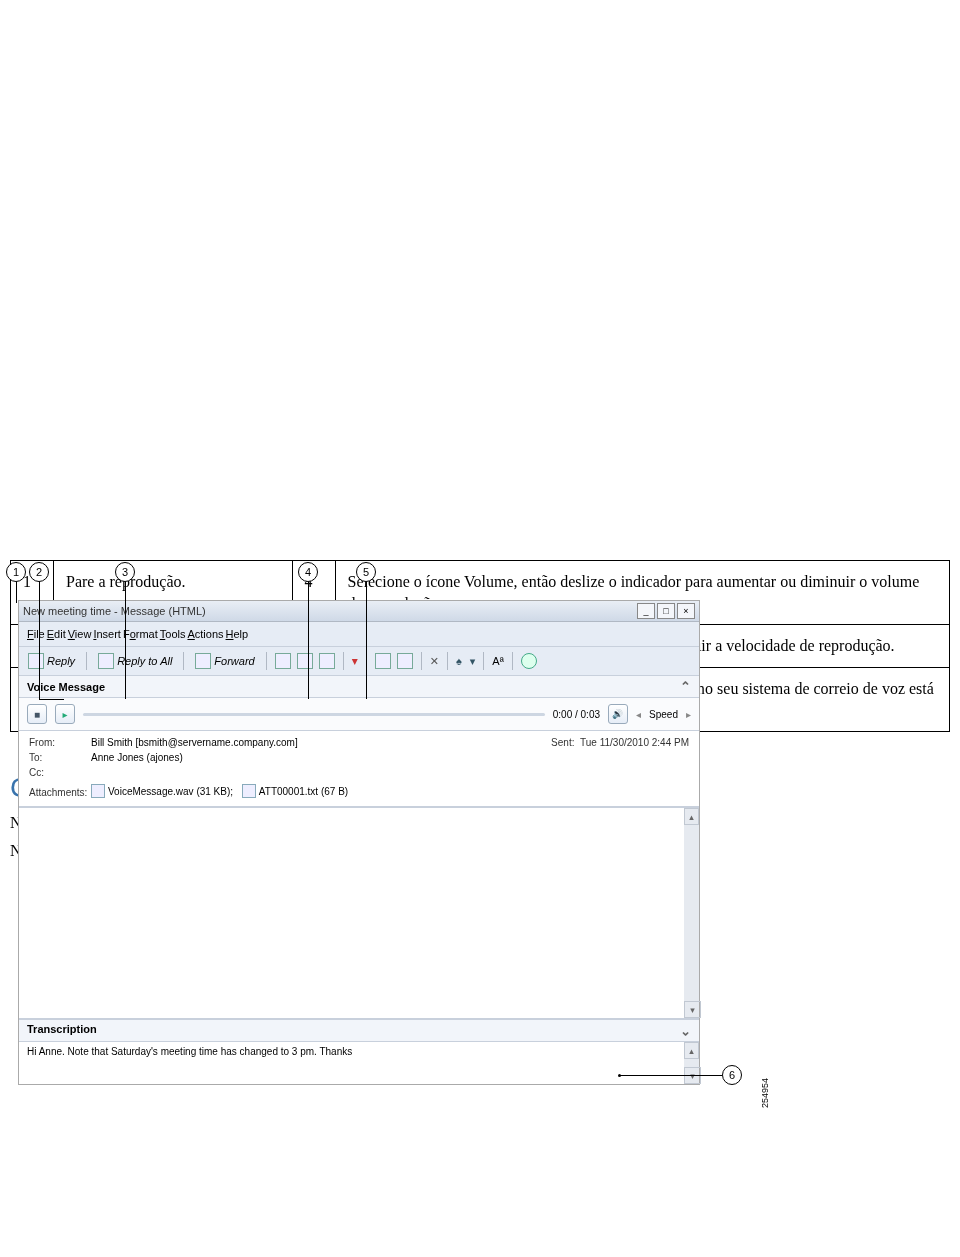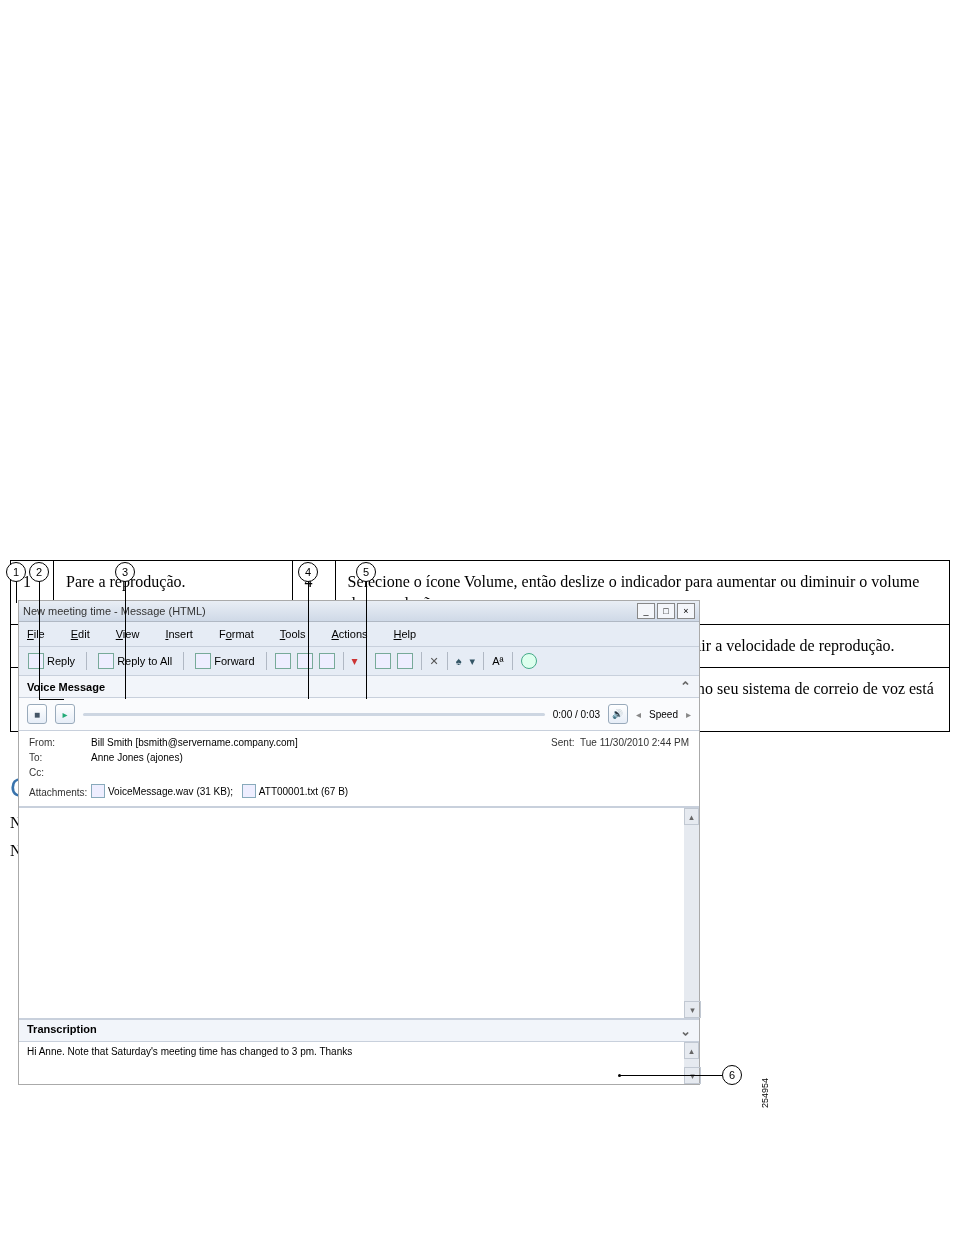--- a/index.html
+++ b/index.html
@@ -7,24 +7,24 @@
 .callouts{position:absolute;top:0;left:0;width:720px;height:555px;}
 .circle{position:absolute;width:18px;height:18px;border:1px solid #000;border-radius:50%;display:flex;align-items:center;justify-content:center;font-size:11px;font-family:Arial,sans-serif;background:#fff;z-index:20;}
 .vline{position:absolute;width:1px;background:#000;z-index:5;}
 .hline{position:absolute;height:1px;background:#000;z-index:5;}
 .dot{position:absolute;width:3px;height:3px;background:#000;border-radius:50%;z-index:6;}
 .shot{position:absolute;left:18px;top:40px;width:680px;border:1px solid #aaa;background:#eef2f6;font-family:Tahoma,Arial,sans-serif;font-size:11px;color:#000;}
 .titlebar{height:20px;background:linear-gradient(#e9eef5,#cfd9e7);display:flex;align-items:center;justify-content:space-between;padding:0 4px;border-bottom:1px solid #b0b8c4;}
 .titlebar .tt{color:#333;font-size:11px;}
 .winbtns{display:flex;gap:2px;}
 .winbtn{width:16px;height:14px;border:1px solid #888;background:#f4f6fa;display:flex;align-items:center;justify-content:center;font-size:9px;line-height:1;}
-.menubar{height:20px;display:flex;align-items:center;gap:26px;padding:2px 8px;background:#e6ecf5;border-bottom:1px solid #c8d0dc;font-size:11px;}
+.menubar{height:20px;display:flex;align-items:center;gap:2px;padding:2px 8px;background:#e6ecf5;border-bottom:1px solid #c8d0dc;font-size:11px;}
 .menubar span u{text-decoration:underline;}
 .toolbar{height:24px;display:flex;align-items:center;gap:6px;padding:2px 6px;background:#e6ecf5;border-bottom:1px solid #c8d0dc;font-size:11px;}
-.tbtn{display:flex;align-items:center;gap:3px;padding:1px 3px;}
+.tbtn{display:flex;align-items:center;gap:3px;padding:1px 3px;font-style:italic;}
 .ticon{width:14px;height:14px;border:1px solid #7a9;background:#eef;display:inline-block;}
 .sep{width:1px;height:18px;background:#b0b8c4;margin:0 2px;}
 .vmheader{display:flex;align-items:center;justify-content:space-between;padding:3px 8px;background:#f2f5fa;border-bottom:1px solid #c8d0dc;font-weight:bold;font-size:11px;}
 .chev{font-size:13px;color:#666;}
 .player{height:28px;display:flex;align-items:center;gap:8px;padding:2px 8px;background:#fafbfd;border-bottom:1px solid #c8d0dc;font-size:10px;}
 .pbtn{width:18px;height:18px;border:1px solid #9ab;border-radius:3px;background:linear-gradient(#fff,#e6edf7);display:flex;align-items:center;justify-content:center;font-size:10px;color:#456;}
 .progress{flex:1;height:3px;background:#cdd6e2;border-radius:2px;position:relative;}
 .progress .fill{position:absolute;left:0;top:0;height:100%;width:0%;background:#3b6fb5;}
 .fields{padding:4px 10px;background:#fff;border-bottom:1px solid #c8d0dc;font-size:10px;}
 .fields .row{display:flex;padding:2px 0;align-items:center;}

